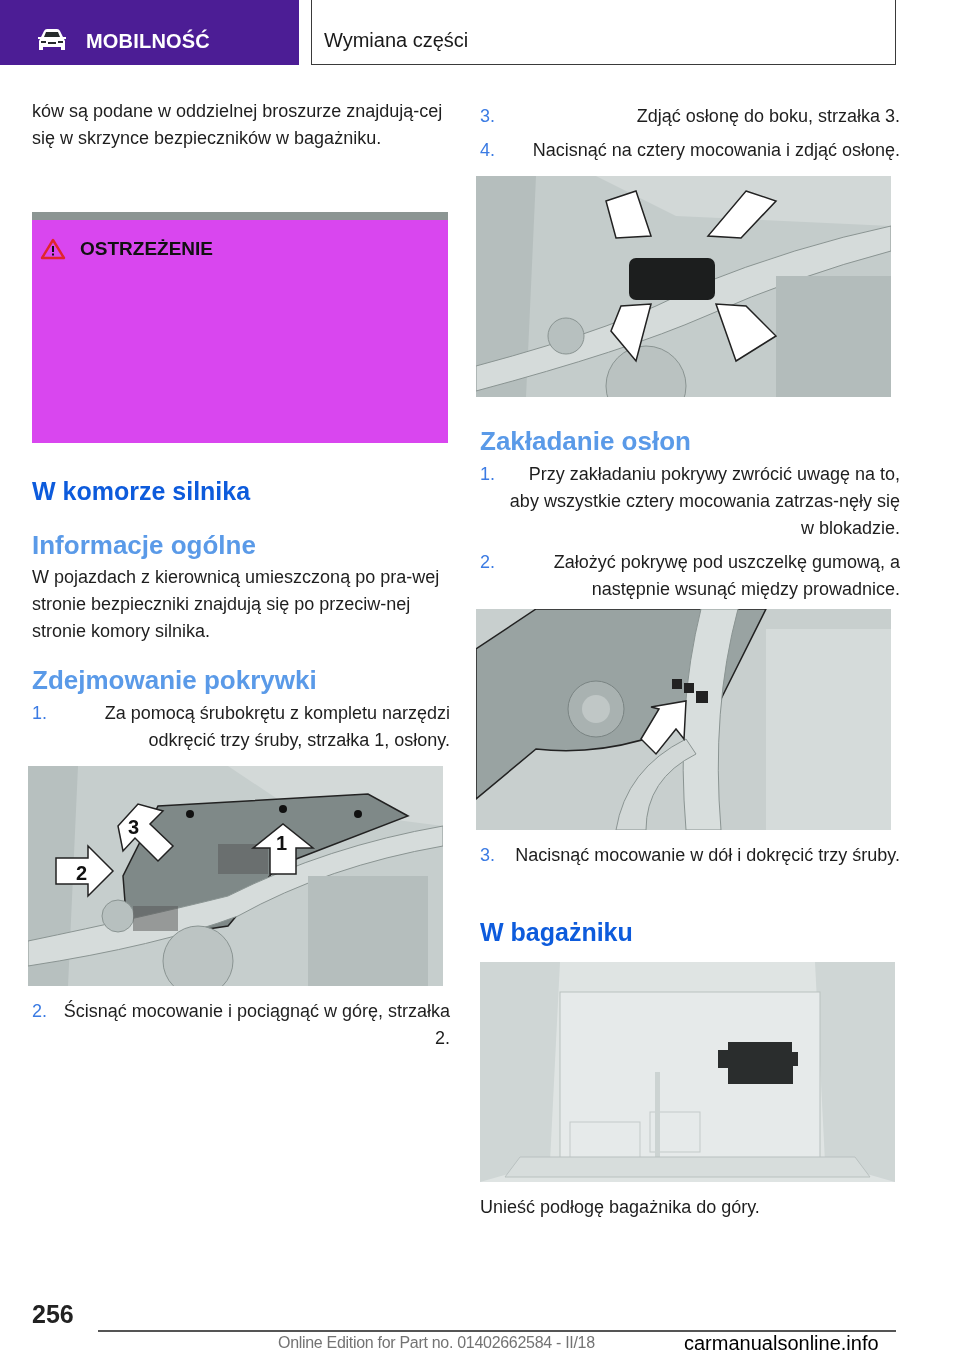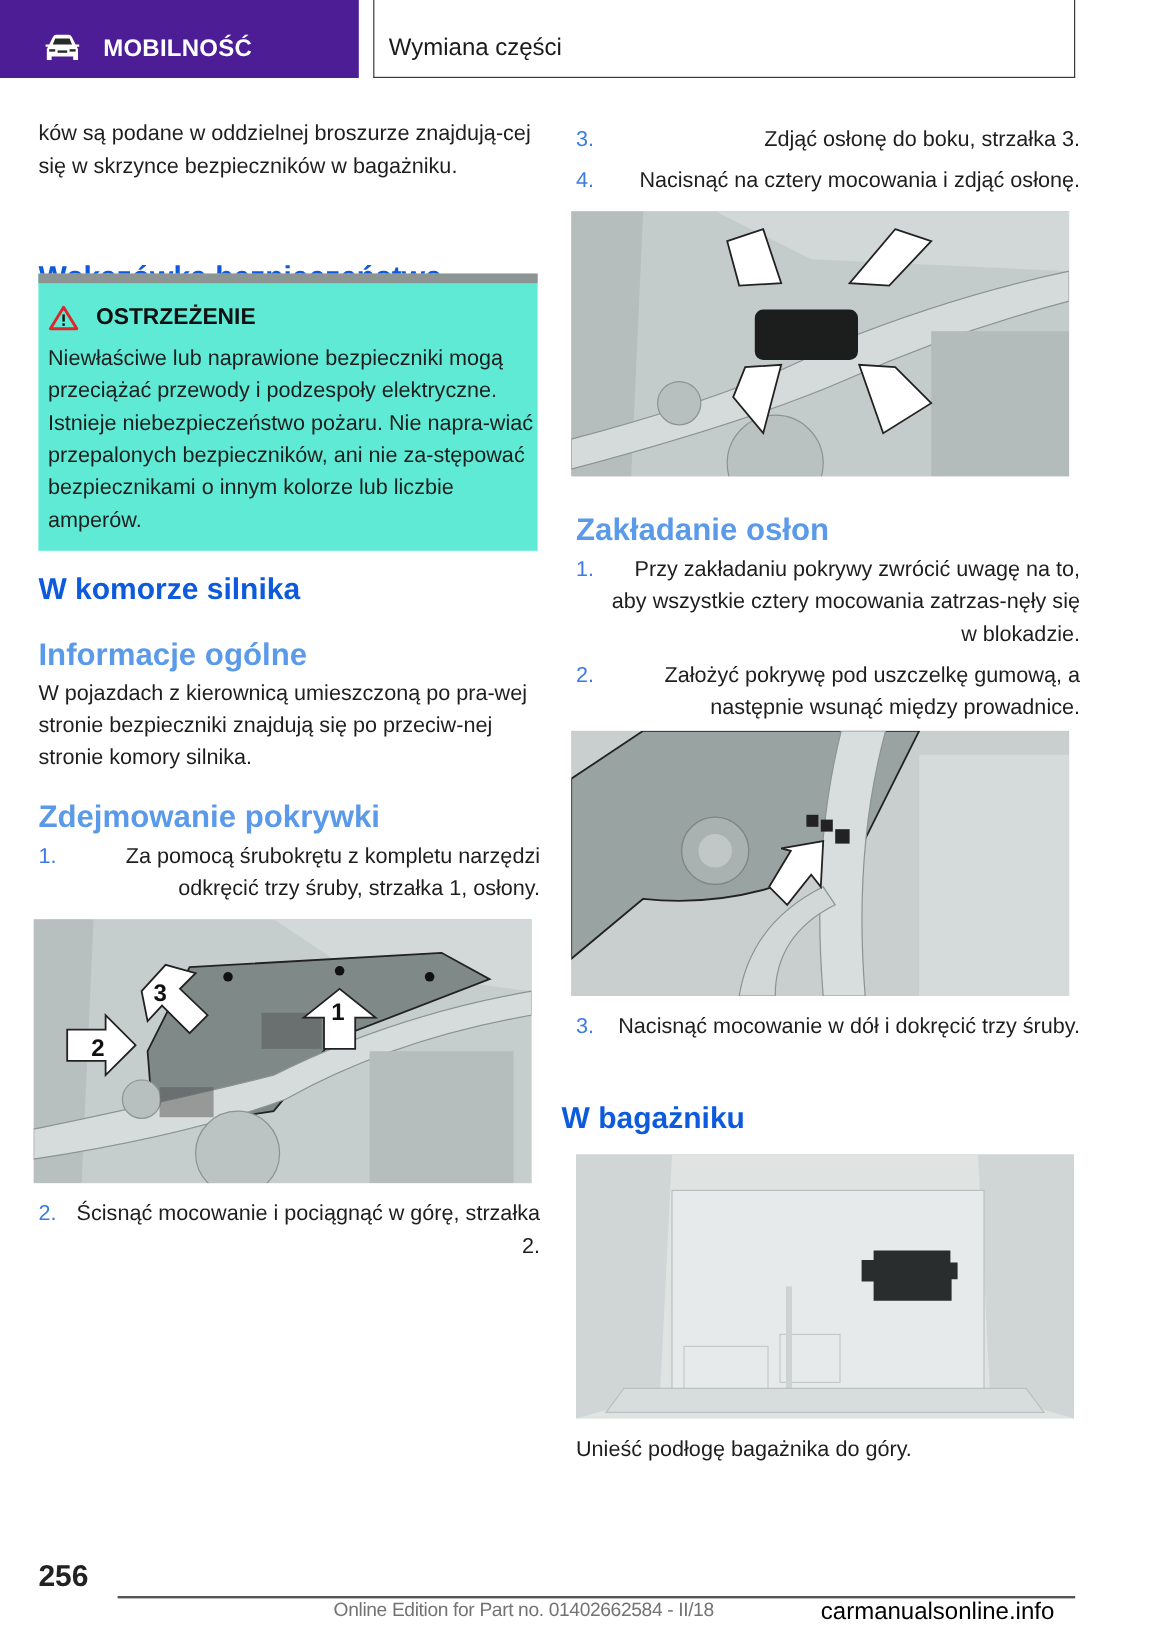--- a/index.html
+++ b/index.html
@@ -12,21 +12,21 @@
     .hdr-dark .sect { position: absolute; left: 86px; top: 30px; color: #ffffff; font-weight: bold; font-size: 20px; letter-spacing: 0.2px; }
     .hdr-box { position: absolute; left: 311px; top: -2px; width: 585px; height: 67px; border: 1.5px solid #3a3a3a; border-top: none; background: #fff; }
     .hdr-box .ttl { position: absolute; left: 12px; top: 31px; font-size: 20px; color: #1a1a1a; }
 
     .col { position: absolute; }
     .p { font-size: 18px; line-height: 27px; color: #1e1e1e; }
     .h1 { color: #0d5bdc; font-weight: bold; font-size: 25px; line-height: 30px; }
     .h2 { color: #5a9ae8; font-weight: bold; font-size: 26px; line-height: 28px; }
 
     
-    .warn { position: absolute; left: 32px; top: 228px; width: 416px; height: 231px; background: #5eead4; }
+    .warn { position: absolute; left: 32px; top: 212px; width: 416px; height: 231px; background: #d946ef; }
     .warn .bar { height: 8px; background: #8c9593; }
     .warn .whead { position: absolute; left: 8px; top: 26px; display: flex; align-items: center; }
     .warn .whead .wlabel { font-weight: bold; font-size: 19px; margin-left: 14px; color: #111; }
     .warn .wtext { position: absolute; left: 8px; top: 57px; width: 405px; font-size: 18px; line-height: 27px; color: #1e1e1e; }
 
     .steps { list-style: none; }
     .steps li { display: flex; font-size: 18px; line-height: 27px; color: #1e1e1e; margin-bottom: 7px; }
     .steps li .num { color: #3b7be3; width: 29px; flex: none; }
     .steps li .txt { flex: 1; text-align: right; }
 
@@ -62,21 +62,20 @@
 <div class="warn">
   <div class="bar"></div>
   <div class="whead">
     <svg width="26" height="22" viewBox="0 0 26 22">
       <path d="M13 2 L24 20 L2 20 Z" fill="none" stroke="#e0252c" stroke-width="2.4" stroke-linejoin="round"></path>
       <rect x="12" y="8" width="2" height="6" fill="#111"></rect>
       <rect x="12" y="15.5" width="2" height="2" fill="#111"></rect>
     </svg>
     <span class="wlabel">OSTRZEŻENIE</span>
   </div>
-  <div class="wtext">Niewłaściwe lub naprawione bezpieczniki mogą przeciążać przewody i podzespoły elektryczne. Istnieje niebezpieczeństwo pożaru. Nie napra-wiać przepalonych bezpieczników, ani nie za-stępować bezpiecznikami o innym kolorze lub liczbie amperów.</div>
 </div>
 
 <div class="col h1" style="left:32px; top:476px;">W komorze silnika</div>
 <div class="col h2" style="left:32px; top:531px;">Informacje ogólne</div>
 <div class="col p" style="left:32px; top:564px; width:418px;">W pojazdach z kierownicą umieszczoną po pra-wej stronie bezpieczniki znajdują się po przeciw-nej stronie komory silnika.</div>
 <div class="col h2" style="left:32px; top:666px;">Zdejmowanie pokrywki</div>
 
 <ul class="col steps" style="left:32px; top:700px; width:418px;">
   <li>
     <span class="num">1.</span>
@@ -175,21 +174,21 @@
   </svg>
 </div>
 
 <ul class="col steps" style="left:480px; top:842px; width:420px;">
   <li>
     <span class="num">3.</span>
     <span class="txt">Nacisnąć mocowanie w dół i dokręcić trzy śruby.</span>
   </li>
 </ul>
 
-<div class="col h1" style="left:468px; top:917px;">W bagażniku</div>
+<div class="col h1" style="left:480px; top:917px;">W bagażniku</div>
 
 <div class="figure" style="left:480px; top:962px; width:415px; height:220px;">
   <svg viewBox="0 0 415 220" preserveAspectRatio="none">
     <rect width="415" height="220" fill="#dfe4e3"></rect>
     <path d="M0 0 L80 0 L70 200 L0 220 Z" fill="#cfd6d5"></path>
     <path d="M335 0 L415 0 L415 220 L345 200 Z" fill="#cfd6d5"></path>
     <rect x="80" y="30" width="260" height="170" fill="#e6eaea" stroke="#b9c1c0"></rect>
     <rect x="90" y="160" width="70" height="40" fill="none" stroke="#c3cac9"></rect>
     <rect x="170" y="150" width="50" height="40" fill="none" stroke="#c3cac9"></rect>
     <rect x="175" y="110" width="5" height="90" fill="#ccd3d2"></rect>

